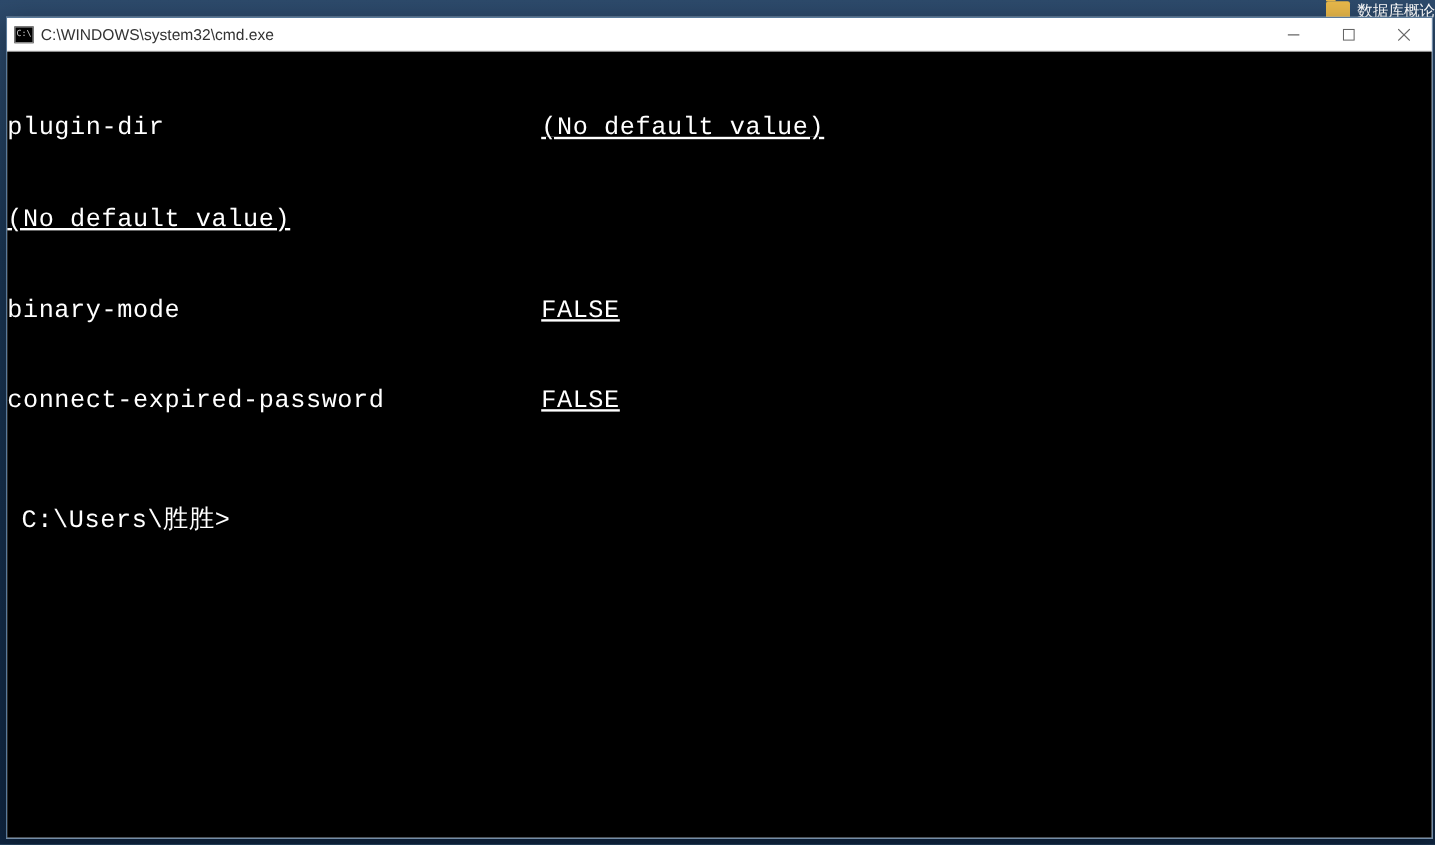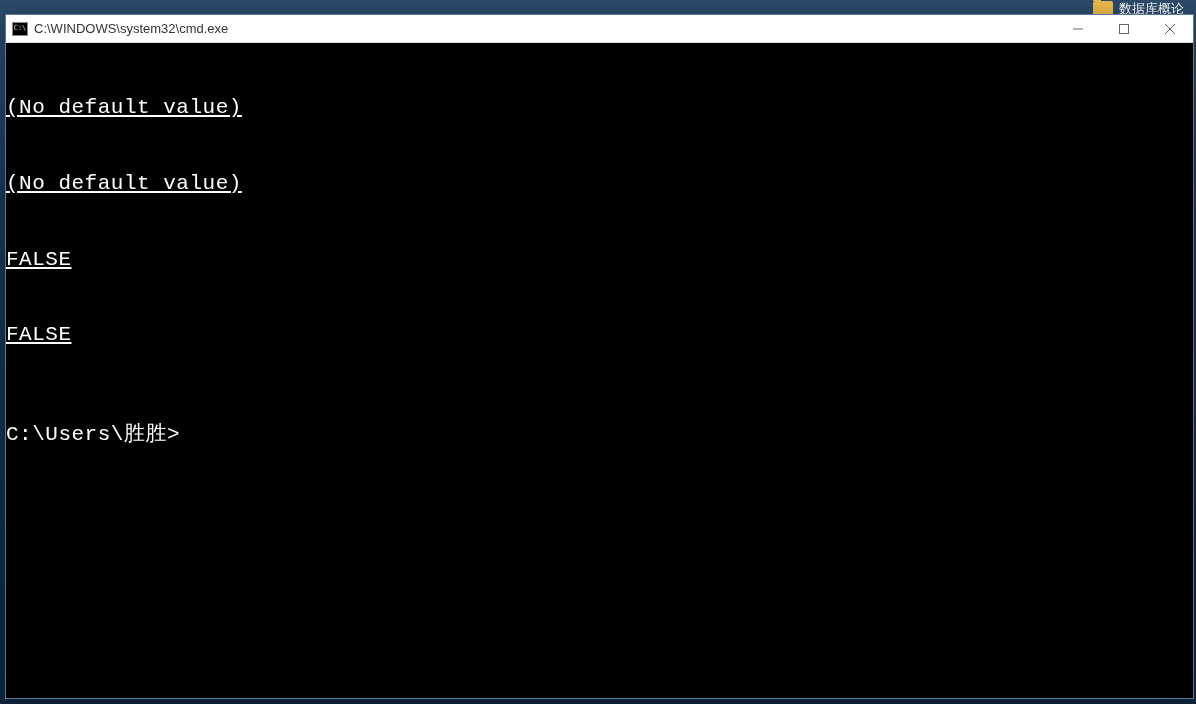--- a/index.html
+++ b/index.html
@@ -19,21 +19,21 @@
       position: absolute;
       top: 0;
       left: 0;
       width: 100%;
       height: 100%;
       background: linear-gradient(180deg, #2d4a6b 0%, #1a3552 30%, #0f2540 100%);
     }
     .desktop-icon-right {
       position: absolute;
       top: 0;
-      right: 12px;
+      right: 0;
       display: flex;
       align-items: center;
       gap: 6px;
       color: #fff;
       font-size: 13px;
     }
     .folder-icon {
       width: 20px;
       height: 16px;
       background: #e8b84a;
@@ -127,20 +127,21 @@
     .term-key {
       width: 445px;
       flex-shrink: 0;
     }
     .term-val {
       flex: 1;
       text-decoration: underline;
     }
     .prompt-line {
       margin-top: 24px;
+      padding-left: 12px;
     }
   </style>
 </head>
 <body>
 
 <div class="desktop-bg"></div>
 
 <div class="desktop-icon-right">
   <div class="folder-icon"></div>
   <span>数据库概论</span>
@@ -165,19 +166,19 @@
       </div>
       <div class="window-btn close">
         <svg viewBox="0 0 10 10">
             <line x1="0" y1="0" x2="10" y2="10" stroke="currentColor" stroke-width="1"></line>
             <line x1="10" y1="0" x2="0" y2="10" stroke="currentColor" stroke-width="1"></line>
           </svg>
       </div>
     </div>
   </div>
   <div class="terminal-content">
+    <div class="terminal-line"><span class="term-key">plugin-dir</span><span class="term-val">(No default value)</span></div>
     <div class="terminal-line"><span class="term-val">(No default value)</span></div>
-    <div class="terminal-line"><span class="term-val">(No default value)</span></div>
-    <div class="terminal-line"><span class="term-val">FALSE</span></div>
-    <div class="terminal-line"><span class="term-val">FALSE</span></div>
+    <div class="terminal-line"><span class="term-key">binary-mode</span><span class="term-val">FALSE</span></div>
+    <div class="terminal-line"><span class="term-key">connect-expired-password</span><span class="term-val">FALSE</span></div>
     <div class="prompt-line">C:\Users\胜胜&gt;</div>
   </div>
 </div>
 
 </body></html>

